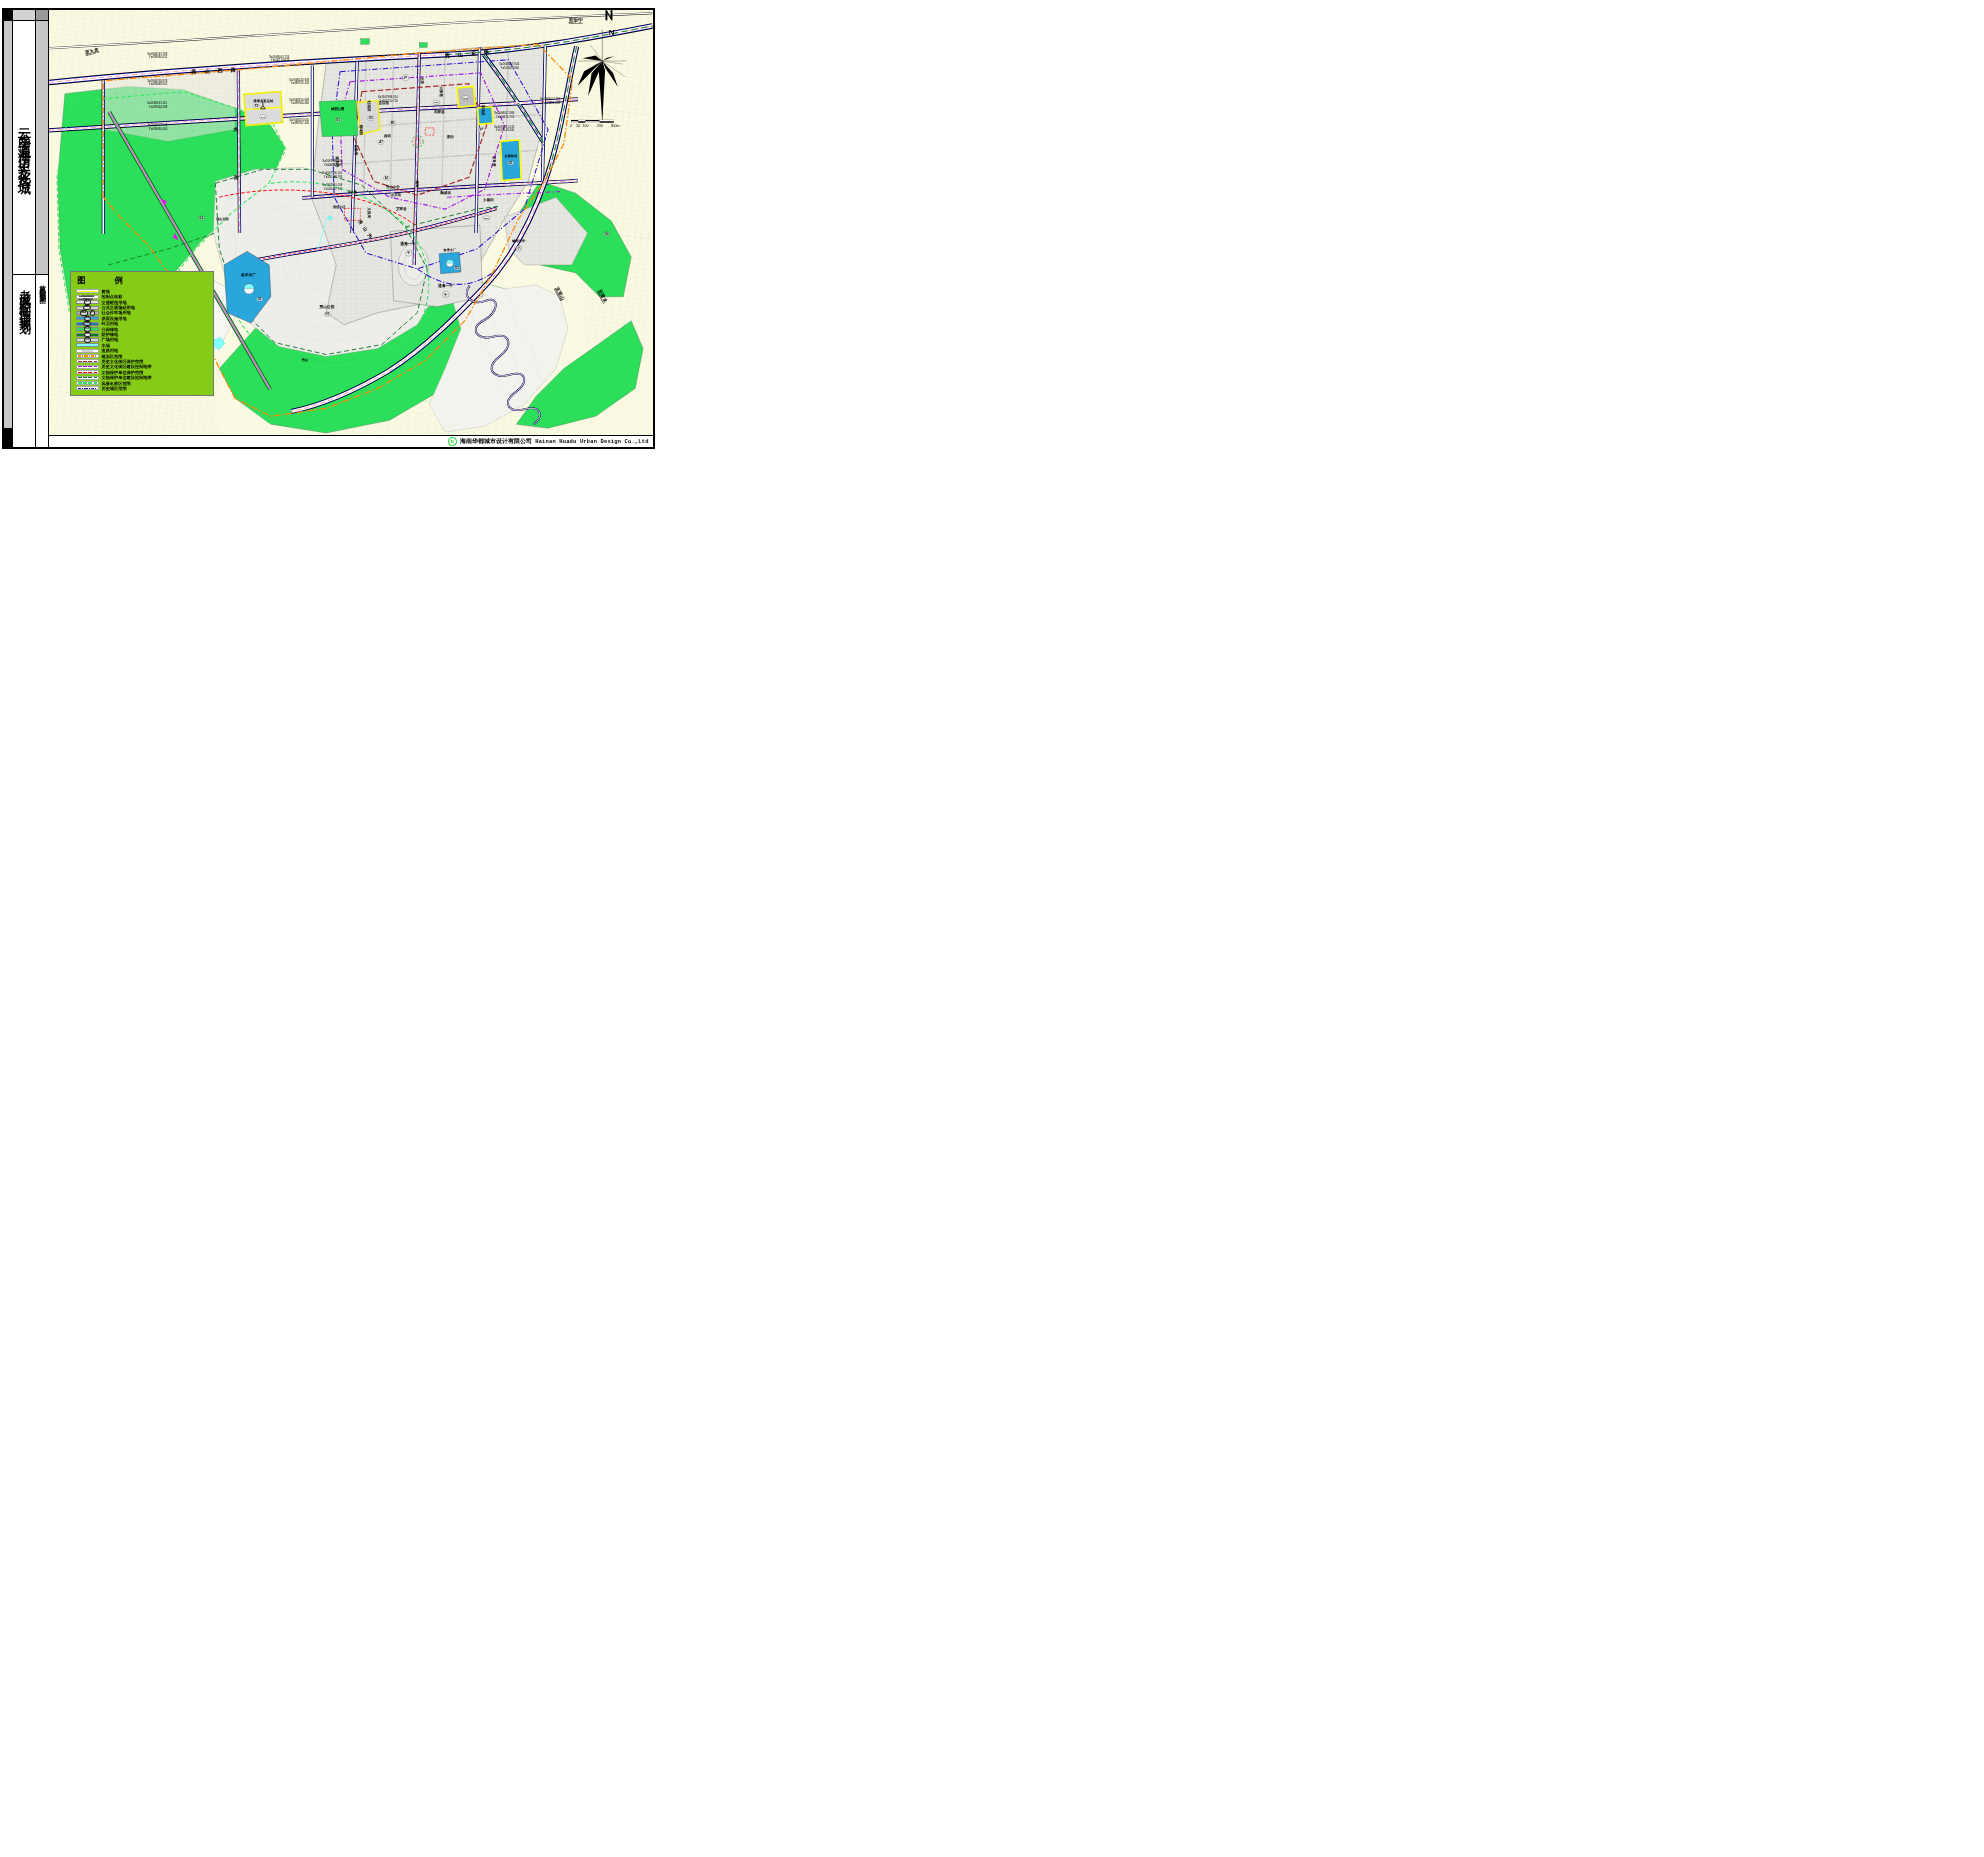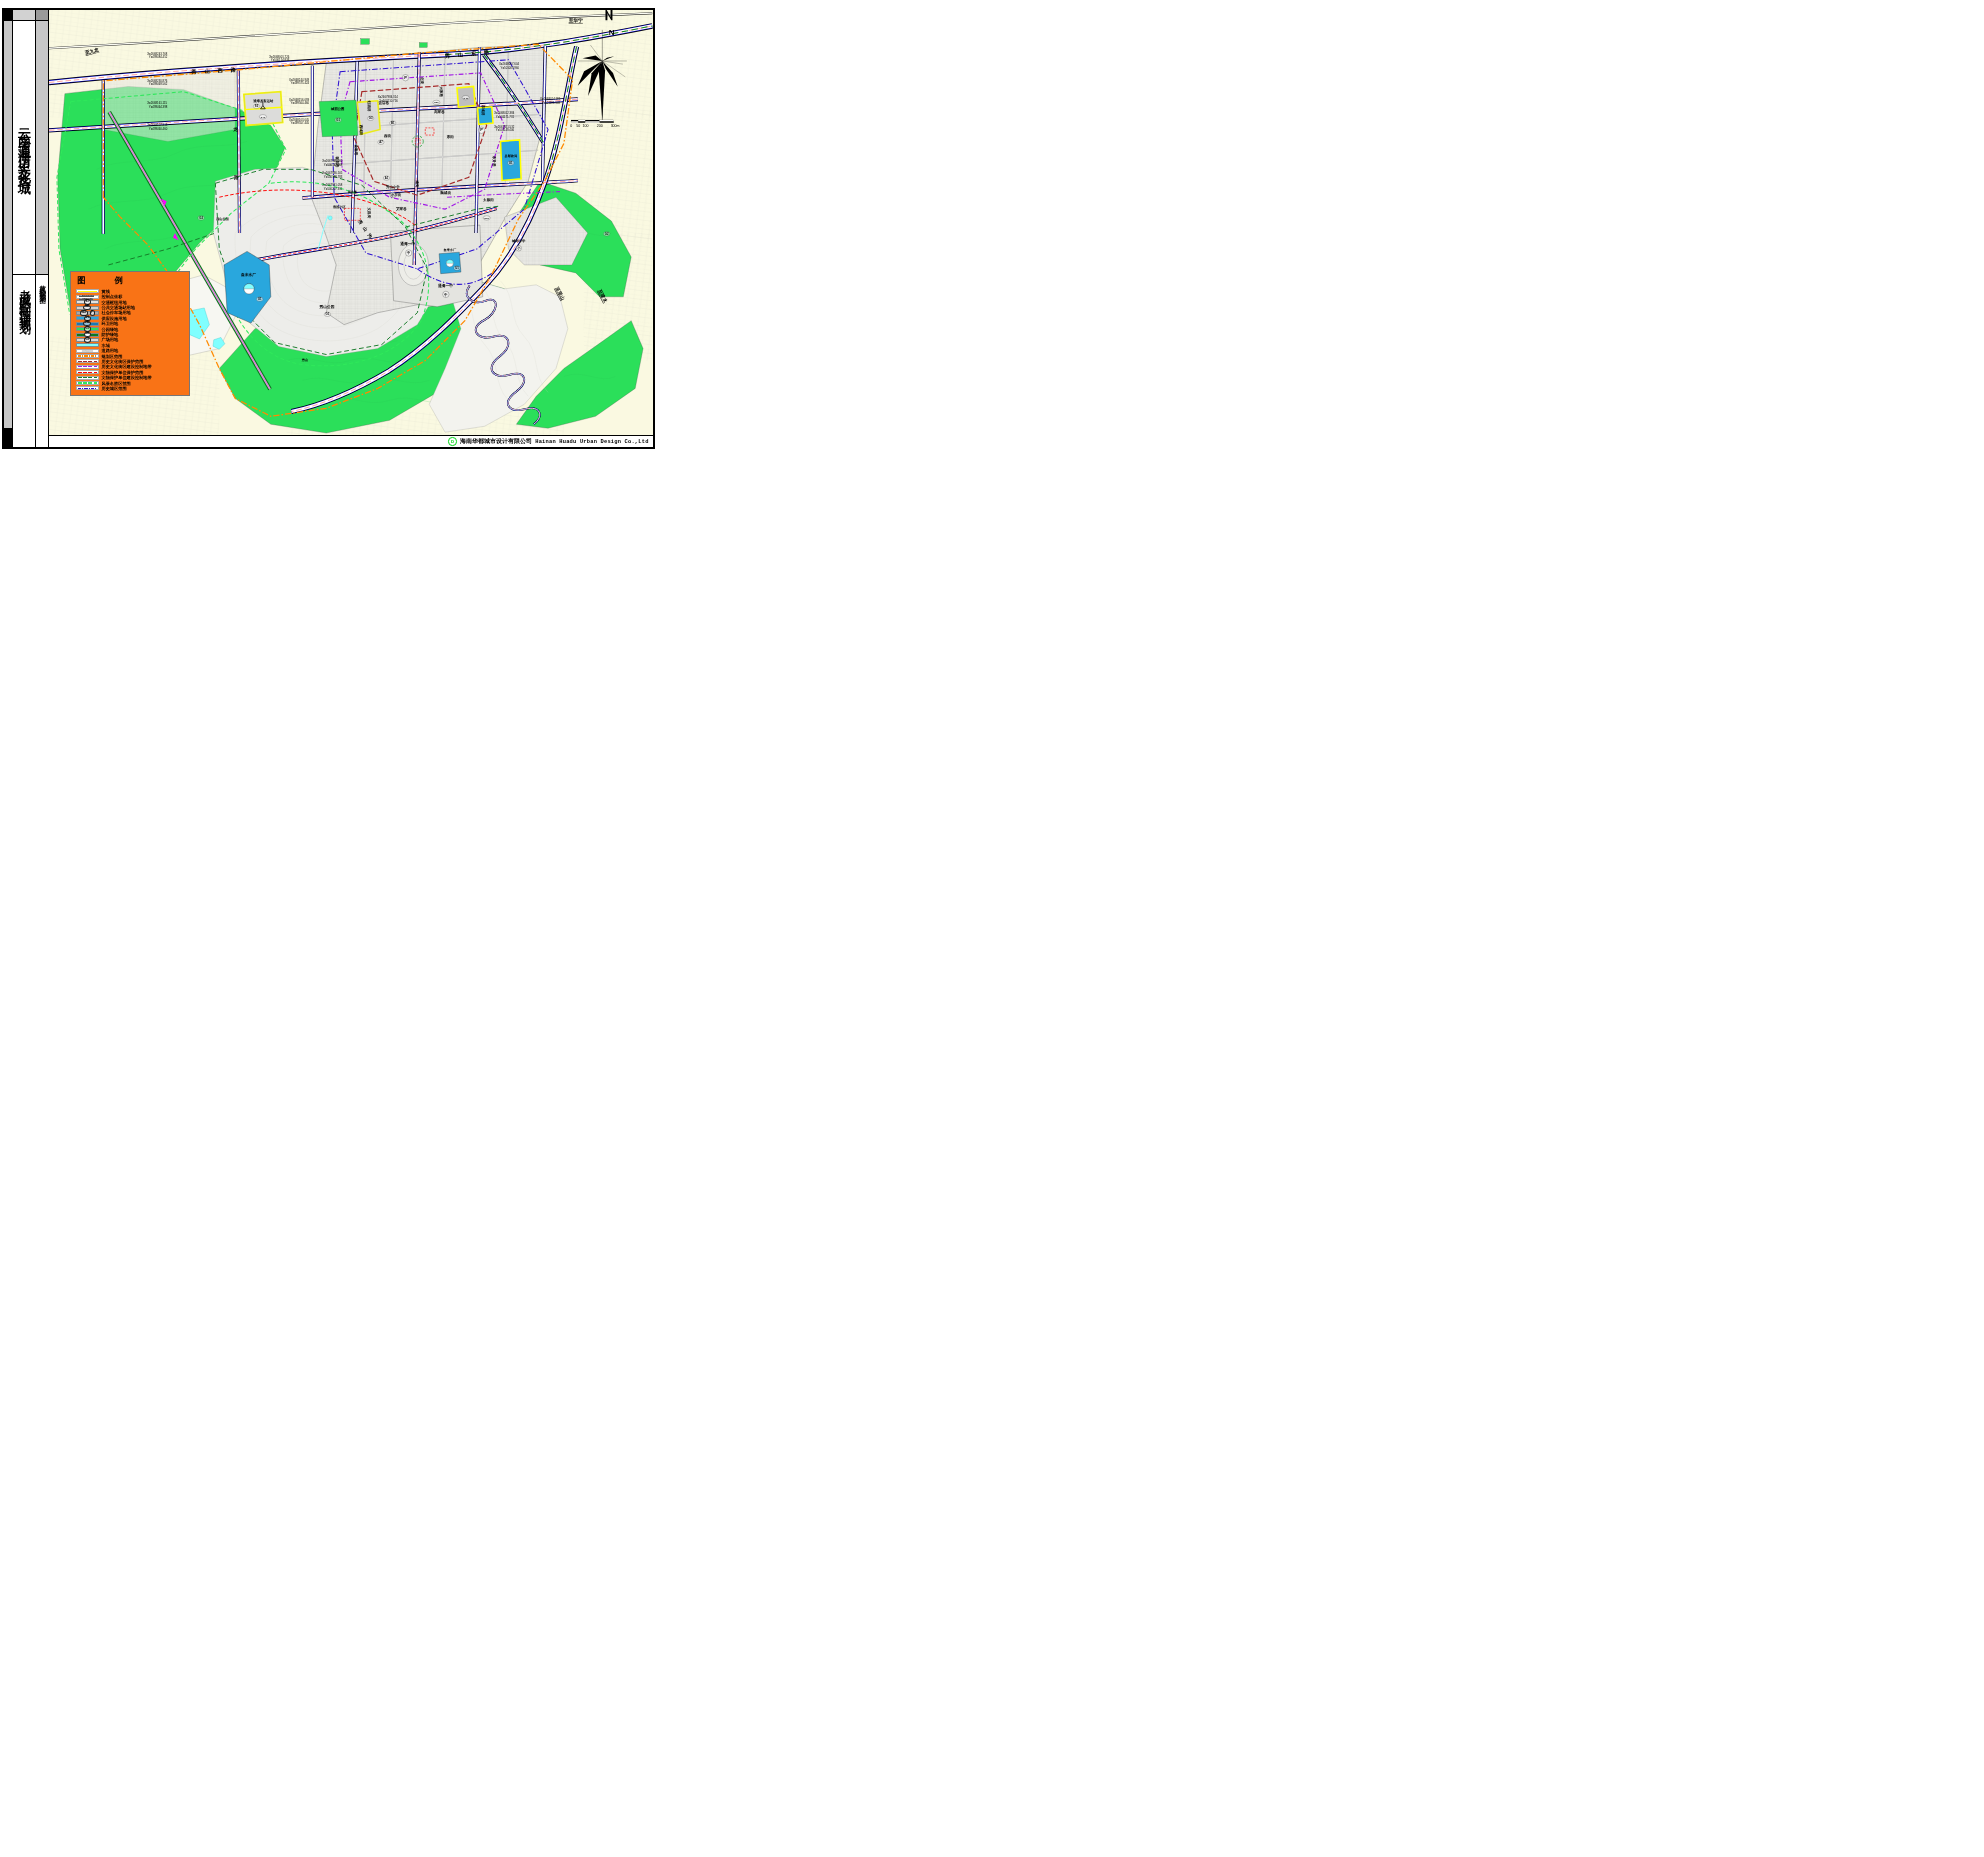--- a/index.html
+++ b/index.html
@@ -23,21 +23,21 @@
   .sb-c-bot{flex:1;display:flex;justify-content:center;padding-top:4.8px;background:#fff;}
   .vtitle{writing-mode:vertical-rl;text-orientation:upright;font-weight:bold;color:#000;line-height:1;}
   .vt-main{font-size:13px;letter-spacing:5.2px;}
   .vt-sub{font-size:11.5px;letter-spacing:3.6px;}
   .vt-sheet{font-size:6.4px;letter-spacing:2px;}
   
   .content{flex:1;display:flex;flex-direction:column;position:relative;}
   .map{flex:1;position:relative;background:#FAF9E1;}
   .map svg{position:absolute;inset:0;width:100%;height:100%;}
   
-  .legend{position:absolute;left:3.4%;top:61.3%;width:120px;background:#f97316;border:0.4px solid #777;
+  .legend{position:absolute;left:3.4%;top:61.3%;width:144px;background:#84cc16;border:0.4px solid #777;
           padding:3.2px 4px 4px 4.8px;box-sizing:border-box;}
   .legend h3{margin:0 0 3.2px 1.6px;font-size:8.3px;letter-spacing:10.3px;font-weight:bold;color:#000;}
   .lrow{display:flex;align-items:center;height:5px;margin-bottom:0.4px;}
   .sw{flex:0 0 23px;height:4px;border:0.4px solid #aaa;background:#fff;margin-right:2.8px;position:relative;
       display:flex;align-items:center;justify-content:center;box-sizing:border-box;}
   .sw .ln{width:92%;height:1.2px;}
   .yellowline{background:#FFFF00;box-shadow:0 0.8px 0 #bbb;}
   .dash{background:repeating-linear-gradient(90deg,var(--c) 0 3.6px,transparent 3.6px 5.2px);}
   .dashdot{background:repeating-linear-gradient(90deg,var(--c) 0 3.2px,transparent 3.2px 4.4px,var(--c) 4.4px 5.2px,transparent 5.2px 6.4px);}
   .fillsw{border:0.4px solid #888;}

